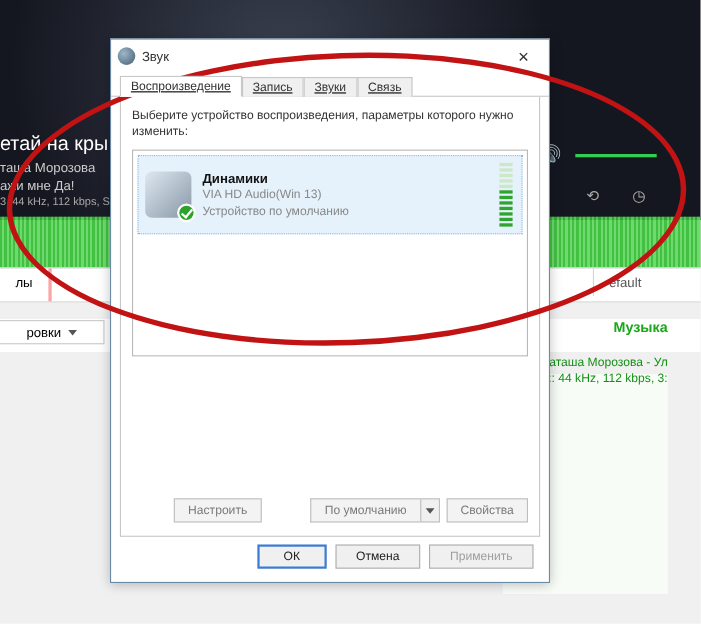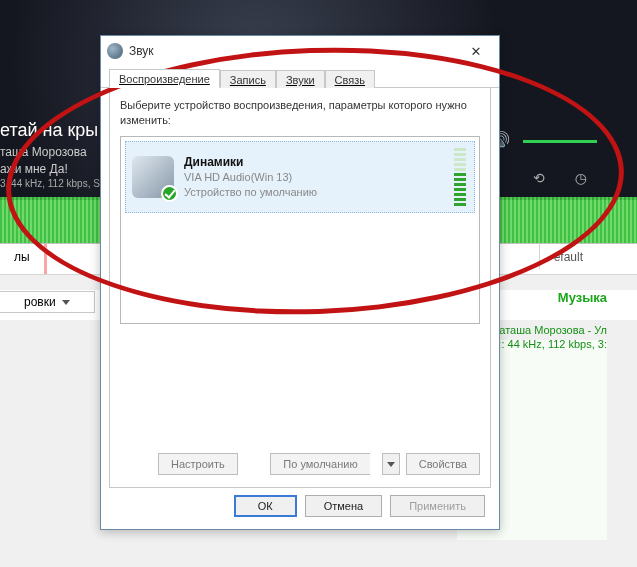--- a/index.html
+++ b/index.html
@@ -133,21 +133,21 @@
 
   .panel-btns {
     position: absolute; left: 10px; right: 10px; bottom: 12px;
     display: flex; align-items: center; gap: 6px; margin-left: 38px;
   }
   .wbtn {
     font-size: 11px; color: #7a7a7a; background: #f3f3f3;
     border: 1px solid #bdbdbd; padding: 4px 12px; cursor: default;
   }
   .pb-spacer { flex: 1; }
-  .dd-wrap { display: inline-flex; align-items: stretch; gap: 12px; }
+  .dd-wrap { display: inline-flex; align-items: stretch; }
   .dd-wrap .wbtn { border-right: none; }
   .dd-wrap .dd {
     width: 18px; border: 1px solid #bdbdbd; background: #f0f0f0;
     display: flex; align-items: center; justify-content: center;
   }
 
   .dlg-btns {
     position: absolute; right: 14px; bottom: 12px; display: flex; gap: 8px;
   }
   .dbtn {

